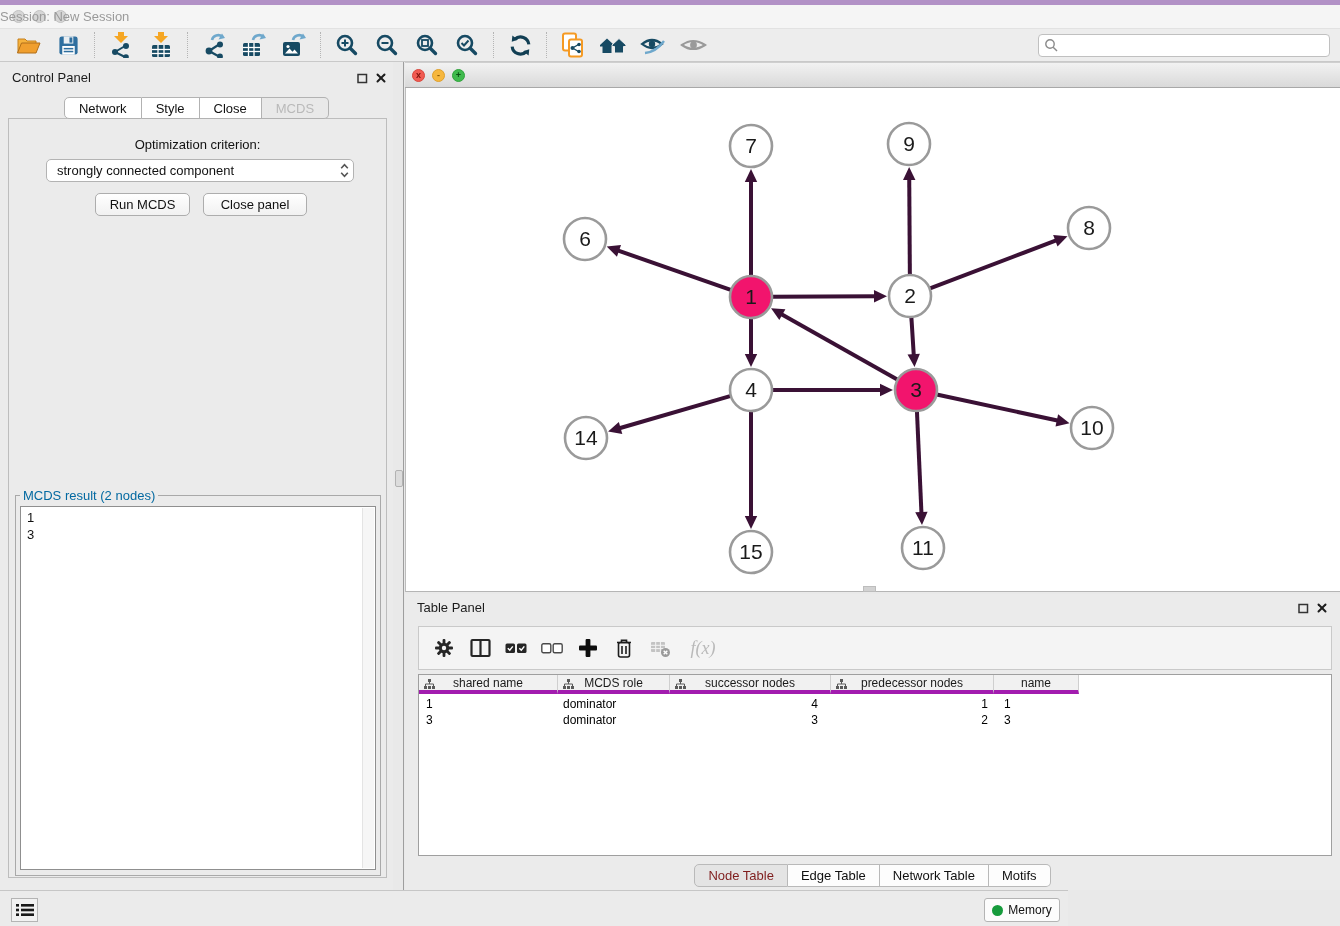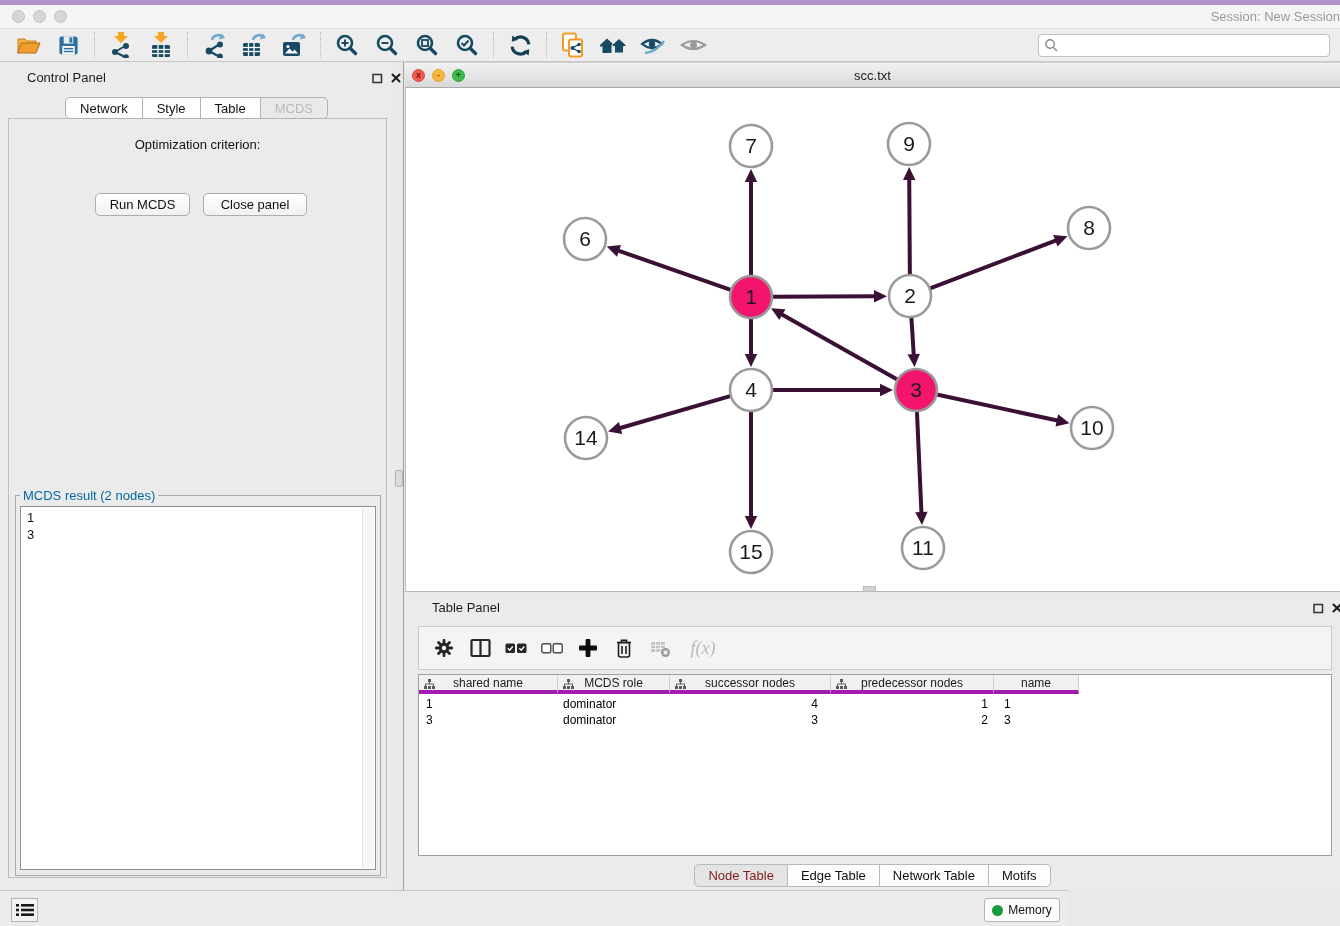--- a/index.html
+++ b/index.html
@@ -5,32 +5,32 @@
   * { margin:0; padding:0; box-sizing:border-box; }
   html,body { width:1340px; height:926px; }
   body { font-family:"Liberation Sans", sans-serif; background:#e9e9e9; position:relative; overflow:hidden; }
   #app { position:absolute; inset:0; }
 
   
   .top-strip { position:absolute; left:0; top:0; width:1340px; height:5px; background:#b291c6; }
   .titlebar { position:absolute; left:0; top:5px; width:1340px; height:23px; background:#f5f5f5; display:flex; align-items:center; }
   .traffic-gray { display:flex; gap:8px; margin-left:12px; }
   .traffic-gray span { width:13px; height:13px; border-radius:50%; background:#d6d6d6; border:1px solid #c2c2c2; }
-  .titlebar-title { position:absolute; left:0; right:0; text-align:right; font-size:13px; color:#9a9a9a; }
+  .titlebar-title { position:absolute; left:0; right:0; text-align:left; font-size:13px; color:#9a9a9a; }
 
   .toolbar { position:absolute; left:0; top:28px; width:1340px; height:34px; background:#ededed; border-top:1px solid #e2e2e2; border-bottom:1px solid #c9c9c9; display:flex; align-items:center; padding:0 8px; }
   .tbtn { width:40px; height:30px; display:flex; align-items:center; justify-content:center; background:transparent; border:none; }
   .tsep { width:1px; height:26px; margin:0 6px; border-left:1px dotted #b5b5b5; }
   .search-wrap { margin-left:auto; position:relative; width:292px; height:23px; margin-right:2px; }
   .search-wrap input { width:100%; height:100%; border:1px solid #c0c0c0; border-radius:4px; background:#fff; padding:0 8px 0 24px; font-size:12px; color:#333; outline:none; }
   .search-wrap svg { position:absolute; left:6px; top:4px; }
 
   
   #control-panel { position:absolute; left:0; top:62px; width:393px; height:828px; background:#ebebeb; }
-  .panel-header { position:absolute; left:0; top:6px; width:100%; height:22px;margin-left:15px; }
+  .panel-header { position:absolute; left:0; top:6px; width:100%; height:22px; }
   .panel-title { position:absolute; left:12px; top:2px; font-size:13px; color:#1c1c1c; }
   .float-btn { position:absolute; width:14px; height:14px; top:3px; background:none; border:none; display:flex; align-items:center; justify-content:center; }
   .close-btn { position:absolute; width:14px; height:14px; top:3px; background:none; border:none; display:flex; align-items:center; justify-content:center; }
   #control-panel .float-btn { right:24px; } #control-panel .close-btn { right:5px; }
 
   .cp-tabs { position:absolute; left:0; top:35px; width:100%; display:flex; justify-content:center; z-index:2; }
   .cp-tab { height:22px; padding:0 14px; font-size:13px; background:#fff; border:1px solid #b2b2b2; border-left:none; color:#111; display:flex; align-items:center; }
   .cp-tab:first-child { border-left:1px solid #b2b2b2; border-radius:5px 0 0 5px; }
   .cp-tab:last-child { border-radius:0 5px 5px 0; }
   .cp-tab.selected { background:#e9e9e9; color:#b9b9b9; }
@@ -284,26 +284,33 @@
               <line x1="1.5" y1="1.5" x2="8.5" y2="8.5"></line>
               <line x1="8.5" y1="1.5" x2="1.5" y2="8.5"></line>
             </g>
           </svg>
       </button>
     </div>
 
     <div class="cp-tabs">
       <div class="cp-tab">Network</div>
       <div class="cp-tab">Style</div>
-      <div class="cp-tab">Table</div>
+      <div class="cp-tab">Close</div>
       <div class="cp-tab selected">MCDS</div>
     </div>
 
     <div class="cp-pane">
       <div class="opt-label">Optimization criterion:</div>
+      <div class="dropdown">
+        <span class="dd-label">strongly connected component</span>
+        <svg width="9" height="15" viewBox="0 0 9 15">
+            <path d="M1.2 5.2 L4.5 1.6 7.8 5.2" fill="none" stroke="#555" stroke-width="1.6"></path>
+            <path d="M1.2 9.8 L4.5 13.4 7.8 9.8" fill="none" stroke="#555" stroke-width="1.6"></path>
+          </svg>
+      </div>
       <button class="aqua-btn" id="run-mcds">Run MCDS</button>
       <button class="aqua-btn" id="close-panel-btn">Close panel</button>
 
       <div class="result-fieldset">
         <span class="result-legend">MCDS result (2 nodes)</span>
         <div class="result-box">
           <div class="line">1</div>
           <div class="line">3</div>
           <div class="result-scroll"></div>
         </div>
@@ -314,21 +321,20 @@
   <div class="vsplit-line"></div>
   <div class="vsplit-handle"></div>
 
   <div id="network-window">
     <div class="net-titlebar">
       <div class="traffic">
         <span class="t-close">x</span>
         <span class="t-min">-</span>
         <span class="t-max">+</span>
       </div>
-      <div class="net-title">scc.txt</div>
     </div>
     <div class="net-canvas">
       <svg id="graph-svg" width="935" height="504" viewBox="0 0 935 504">
           <line x1="345" y1="189" x2="345" y2="91" stroke="#3a1135" stroke-width="4"></line>
           <polygon points="345,81 351.2,94 338.8,94" fill="#3a1135"></polygon>
           <line x1="326.1192891575921" y1="202.40312512735147" x2="210.15317288997298" y2="161.88484353987008" stroke="#3a1135" stroke-width="4"></line>
           <polygon points="200.71281746876906,158.5864061035458 215.03031072685522,157.02135440962093 210.94024830581313,168.7273951319138" fill="#3a1135"></polygon>
           <line x1="364.999604457761" y1="208.87421632416502" x2="471.00065264469436" y2="208.2075430651277" stroke="#3a1135" stroke-width="4"></line>
           <polygon points="481.0004548735749,208.14465122721023 468.03970491553906,214.42628799840887 467.9617190365214,202.02653323459705" fill="#3a1135"></polygon>
           <line x1="345" y1="229" x2="345" y2="269" stroke="#3a1135" stroke-width="4"></line>

